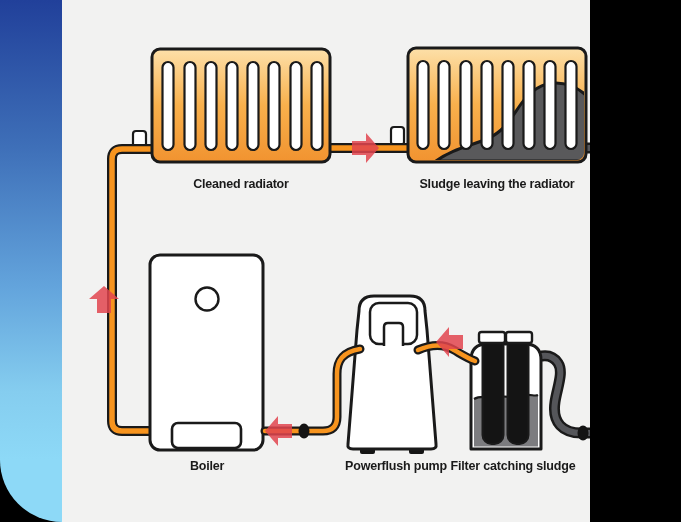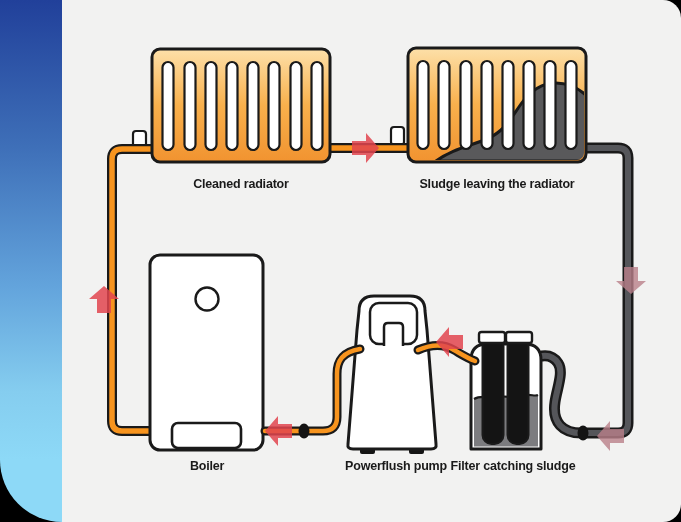--- a/index.html
+++ b/index.html
@@ -1,17 +1,17 @@
 <!DOCTYPE html>
 <html><head>
 <meta charset="utf-8">
 <style>
   html,body{margin:0;padding:0;background:#000;}
   #stage{
-    position:relative;width:681px;height:522px;background:#000;
+    position:relative;width:590px;height:522px;background:#000;
     overflow:hidden;font-family:"Liberation Sans",sans-serif;
   }
   #blue-strip{
     position:absolute;left:0;top:0;width:62px;height:522px;
     background:linear-gradient(180deg,#21409a 0%,#3e6fb8 28%,#63a4dc 55%,#85cdef 75%,#8dd9f7 88%,#8dd9f7 100%);
     border-bottom-left-radius:115px;
   }
   #panel{
     position:absolute;left:62px;top:0;width:619px;height:522px;
     background:#f2f2f1;

